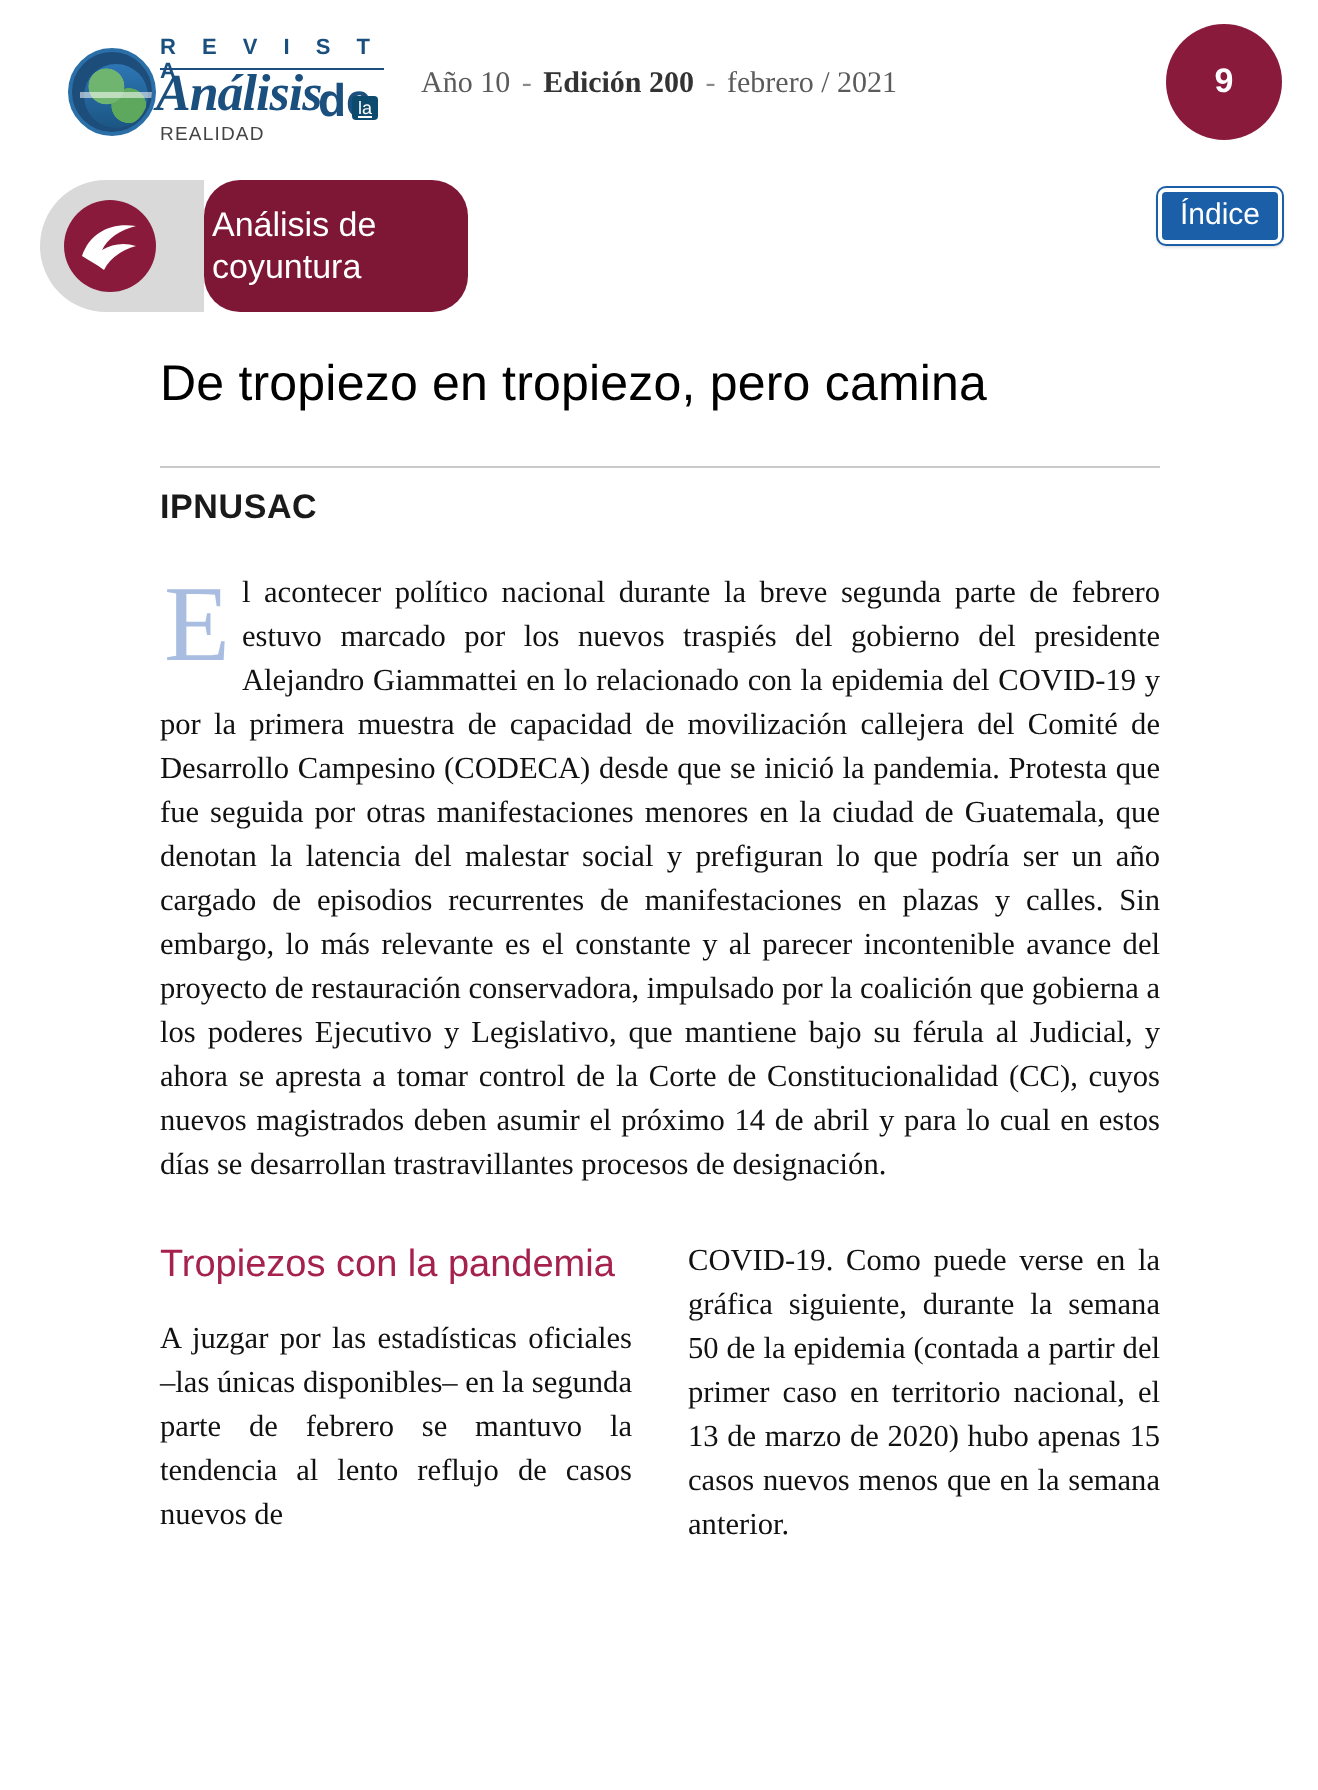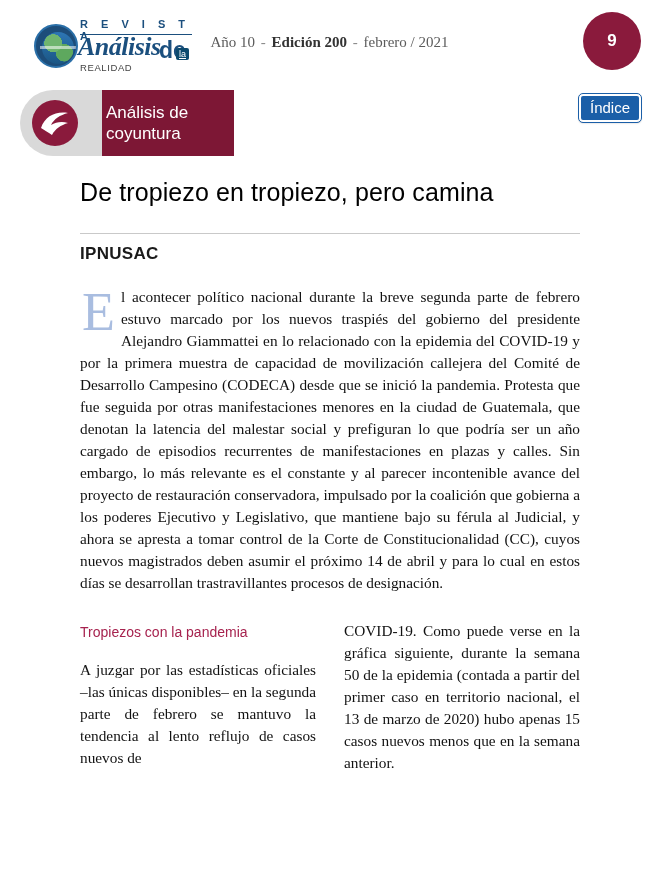--- a/index.html
+++ b/index.html
@@ -182,20 +182,21 @@
   }
   .section-circle .bird svg { display: block; }
   .section-label {
     background: #7d1735;
     color: #ffffff;
     font-family: "Liberation Sans", sans-serif;
     font-size: 17px;
     line-height: 21px;
     padding: 12px 16px 0 4px;
     min-width: 132px;
+    border-radius: 18px;
   }
 
   
   .content {
     position: absolute;
     left: 80px; top: 178px;
     width: 500px;
   }
   .article-title {
     font-family: "Liberation Sans", sans-serif;
@@ -238,21 +239,21 @@
   }
 
   .cols {
     margin-top: 26px;
     display: flex;
     gap: 28px;
   }
   .col { width: 236px; }
   .subhead {
     font-family: "Liberation Sans", sans-serif;
-    font-size: 14px;
+    font-size: 19px;
     line-height: 25px;
     color: #a6224e;
     margin: 0 0 14px 0;
     font-weight: normal;
   }
   .col p {
     margin: 0;
     font-family: "Liberation Serif", serif;
     font-size: 15.3px;
     line-height: 22px;

